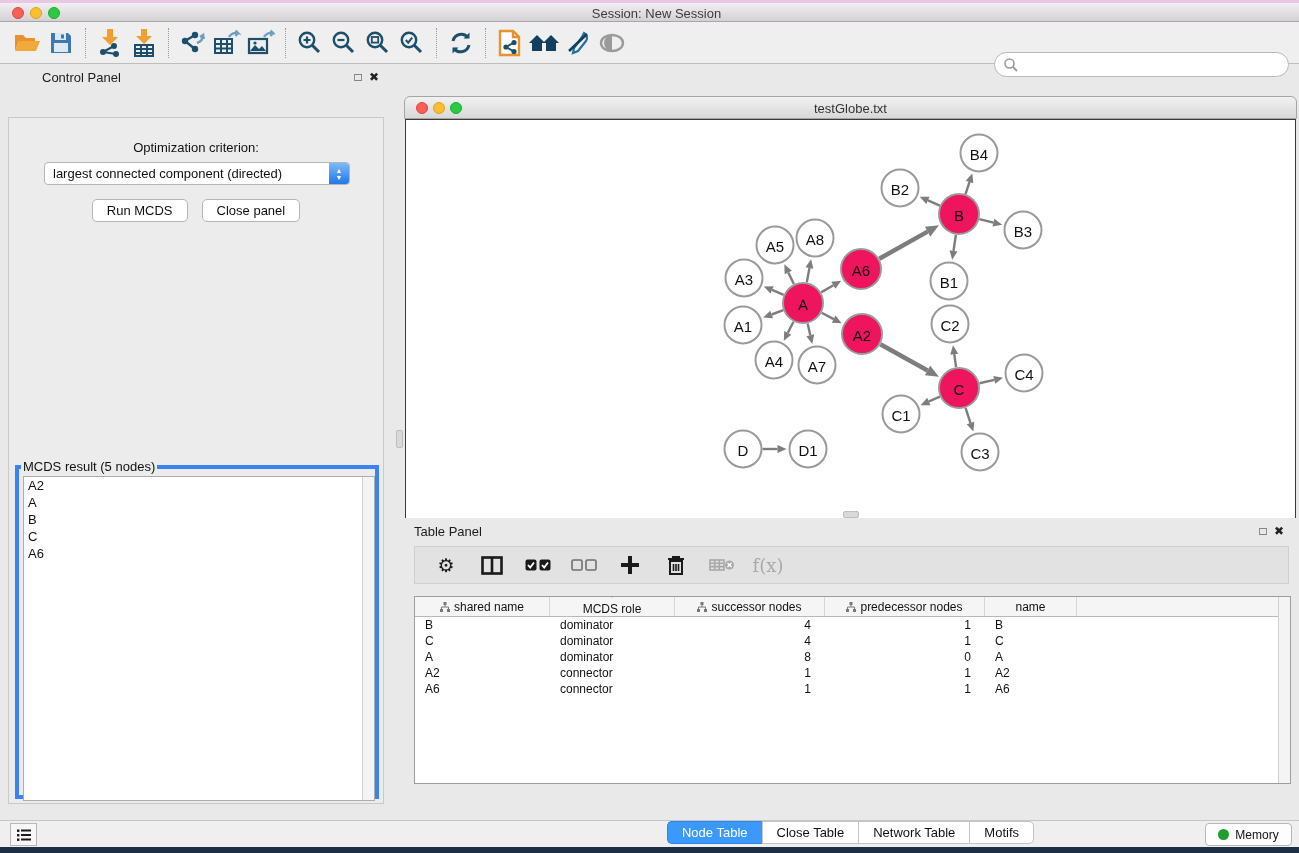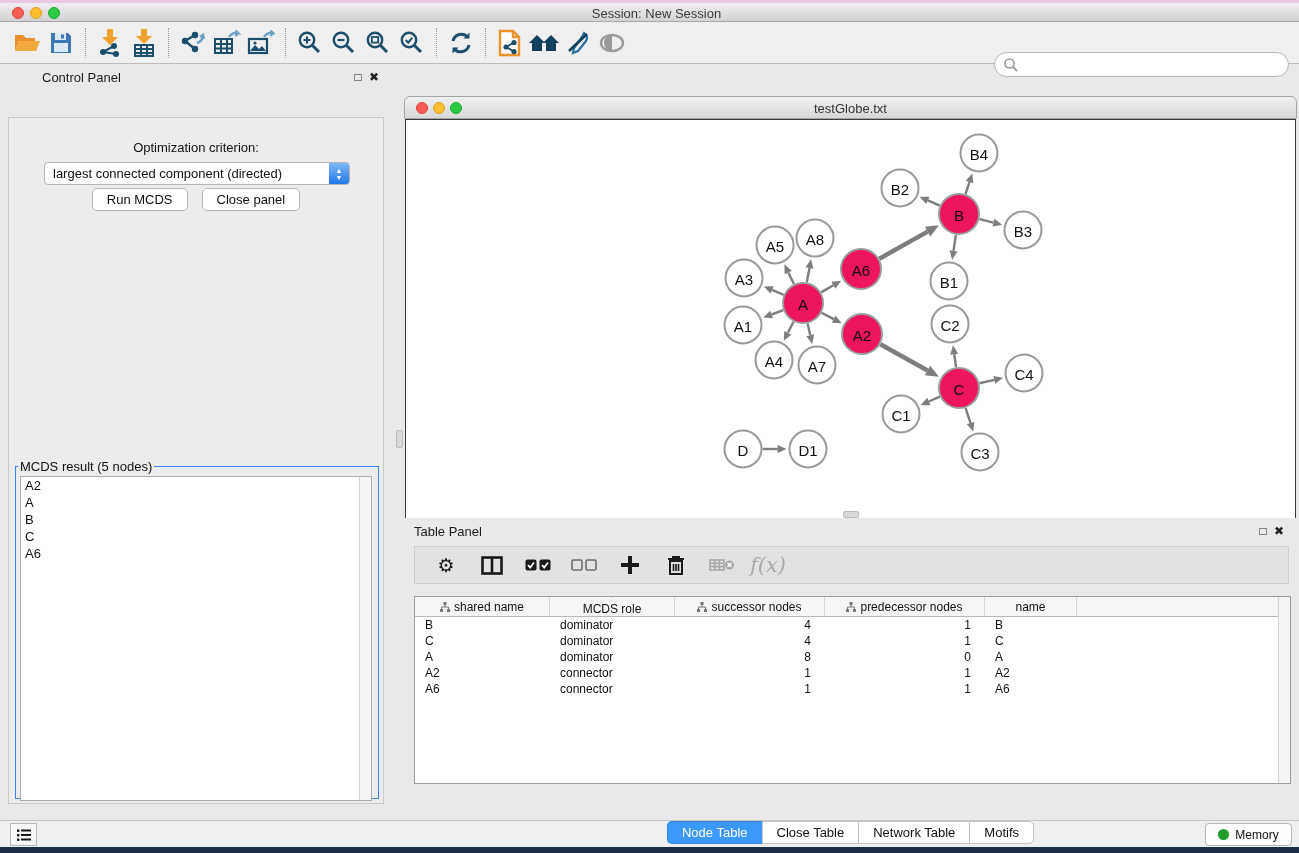--- a/index.html
+++ b/index.html
@@ -36,24 +36,24 @@
   .seg-btn:first-child { border-radius:5px 0 0 5px; }
   .seg-btn:last-child { border-radius:0 5px 5px 0; border-right:1px solid #c3c3c3; }
   .seg-btn.active { background:#3b99fc; color:#fff; border-color:#2f85e0; }
   .cp-box { left:8px; top:53px; width:376px; height:687px; border:1px solid #c9c9c9; background:#ececec; }
   .opt-label { width:100%; text-align:center; top:22px; font-size:13px; color:#111; }
   .dropdown { left:35px; top:44px; width:306px; height:23px; background:#fff; border:1px solid #b5b5b5;
     border-radius:4px; display:flex; align-items:center; cursor:pointer; }
   .dropdown .dd-text { flex:1; font-size:13px; padding-left:8px; color:#111; white-space:nowrap; }
   .dd-stepper { width:20px; height:21px; border-radius:0 3px 3px 0; background:linear-gradient(#7db9f9,#2277e8);
     display:flex; flex-direction:column; align-items:center; justify-content:center; color:#fff; font-size:7px; line-height:7px; }
-  .cp-buttons { width:100%; top:70px; display:flex; justify-content:center; gap:14px; }
+  .cp-buttons { width:100%; top:81px; display:flex; justify-content:center; gap:14px; }
   .btn { font-size:13px; padding:3px 14px; background:#fff; border:1px solid #b5b5b5; border-radius:5px;
     color:#111; cursor:pointer; }
-  .mcds-fieldset { position:absolute; left:6px; top:341px; width:364px; height:340px; border:1px solid #3b82f6;
+  .mcds-fieldset { position:absolute; left:6px; top:341px; width:364px; height:340px; border:4px solid #3b82f6;
     background:transparent; }
   .mcds-fieldset legend { font-size:13px; color:#111; margin-left:2px; padding:0 2px; }
   .mcds-list { position:absolute; left:4px; top:2px; width:352px; height:325px; background:#fff;
     border:1px solid #adadad; overflow:hidden; }
   .mcds-item { font-size:13px; color:#111; padding:1px 0 1px 4px; line-height:15px; cursor:default; }
   .mcds-scroll { position:absolute; right:0; top:0; width:12px; height:100%; background:#f4f4f4; border-left:1px solid #d0d0d0; }
 
   
   .netwin { left:404px; top:64px; width:893px; height:446px;margin-top:32px; }
   .net-titlebar { left:0; top:0; width:100%; height:23px; background:linear-gradient(#f1f1f1,#d8d8d8);
@@ -65,21 +65,21 @@
   .splitter-v { left:396px; top:430px; width:7px; height:18px; background:#d9d9d9; border:1px solid #bdbdbd; border-radius:2px; }
   .splitter-h { left:843px; top:511px; width:16px; height:7px; background:#d9d9d9; border:1px solid #bdbdbd; border-radius:2px; }
 
   
   .tp { left:404px; top:518px; width:893px; height:302px; background:#e9e9e9; }
   .tp-toolbar { left:10px; top:28px; width:875px; height:38px; background:#e2e2e2; border:1px solid #cfcfcf;
     display:flex; align-items:center; gap:20px; padding-left:18px; }
   .tpi { width:26px; height:26px; display:flex; align-items:center; justify-content:center; cursor:pointer;
     color:#1a1a1a; font-size:19px; }
   .tpi.disabled { color:#a9a9a9; cursor:default; }
-  .fx { font-family:"DejaVu Serif", serif; font-style:italic; font-size:21px; color:#a9a9a9; }
+  .fx { font-family:"DejaVu Serif", serif; font-size:18px; color:#a9a9a9; }
   .tbl { left:10px; top:78px; width:877px; height:188px; background:#fff; border:1px solid #9d9d9d; overflow:hidden; }
   .tbl-scroll { position:absolute; right:0; top:0; width:12px; height:100%; background:#f4f4f4; border-left:1px solid #d0d0d0; }
   .thead { display:flex; height:20px; background:#f5f5f5; border-bottom:1px solid #b9b9b9; }
   .th { display:flex; align-items:center; justify-content:center; gap:4px; font-size:12px; color:#111;
     border-right:1px solid #d6d6d6; cursor:pointer; }
   .trow { display:flex; height:16px; align-items:center; }
   .td { font-size:12px; color:#111; overflow:hidden; white-space:nowrap; }
   .td.left { text-align:left; padding-left:10px; }
   .td.right { text-align:right; padding-right:14px; }
   .c0{width:135px;} .c1{width:125px;flex-direction:column;} .c2{width:150px;} .c3{width:160px;} .c4{width:92px;}

